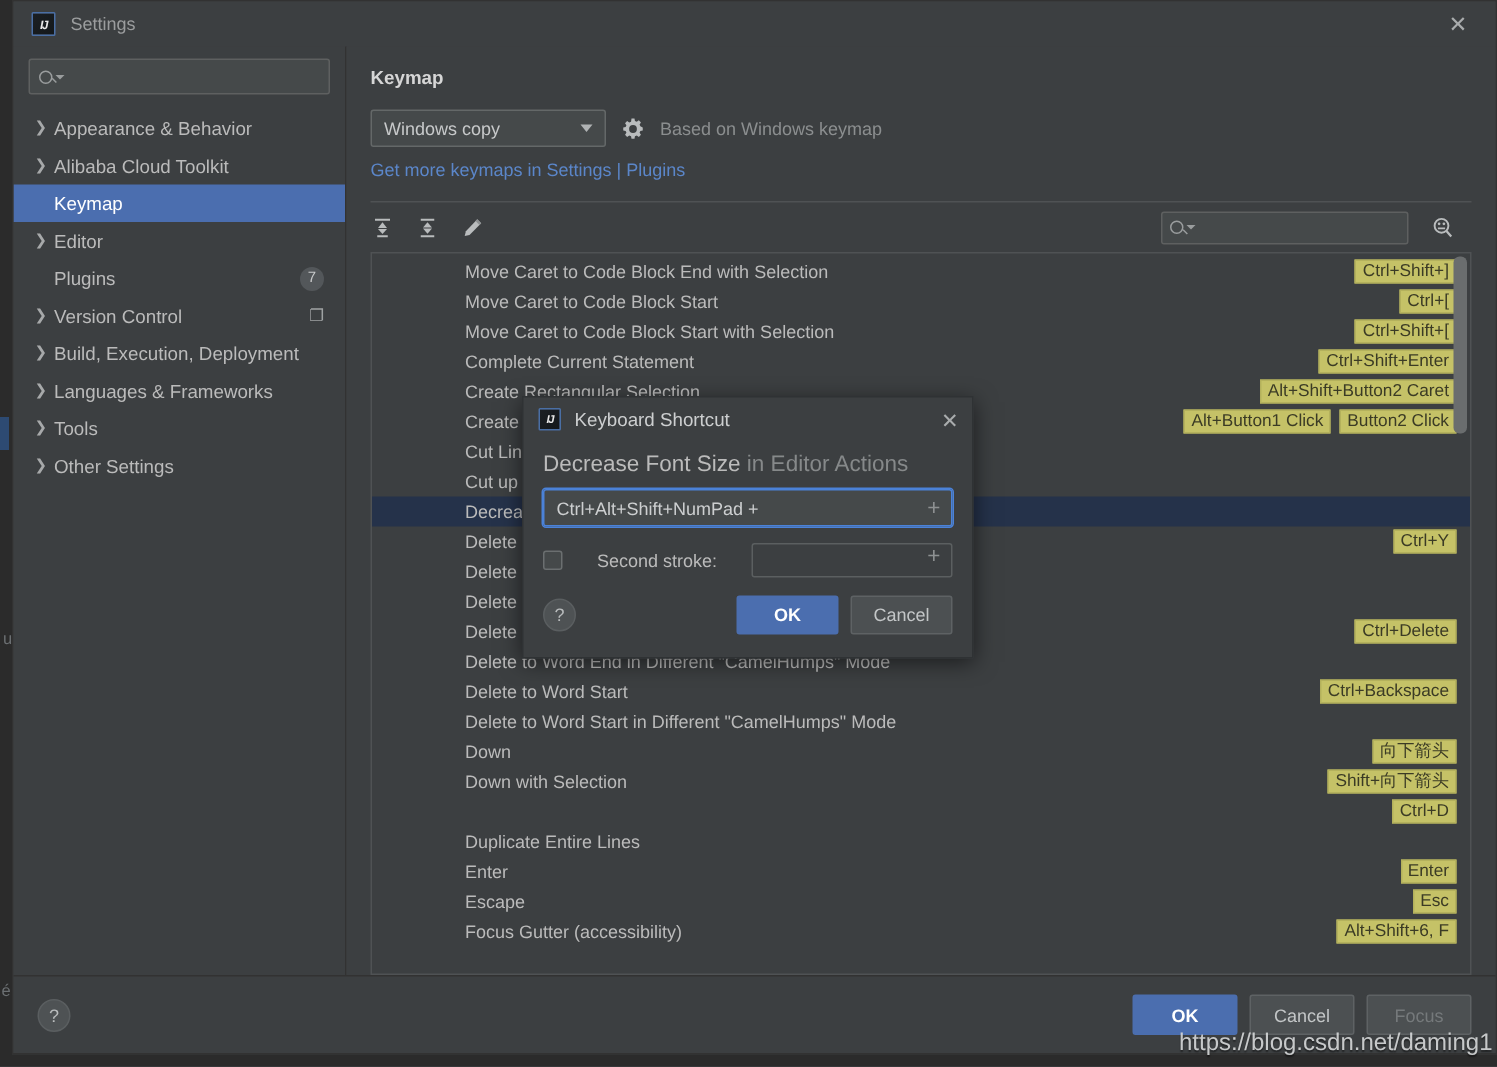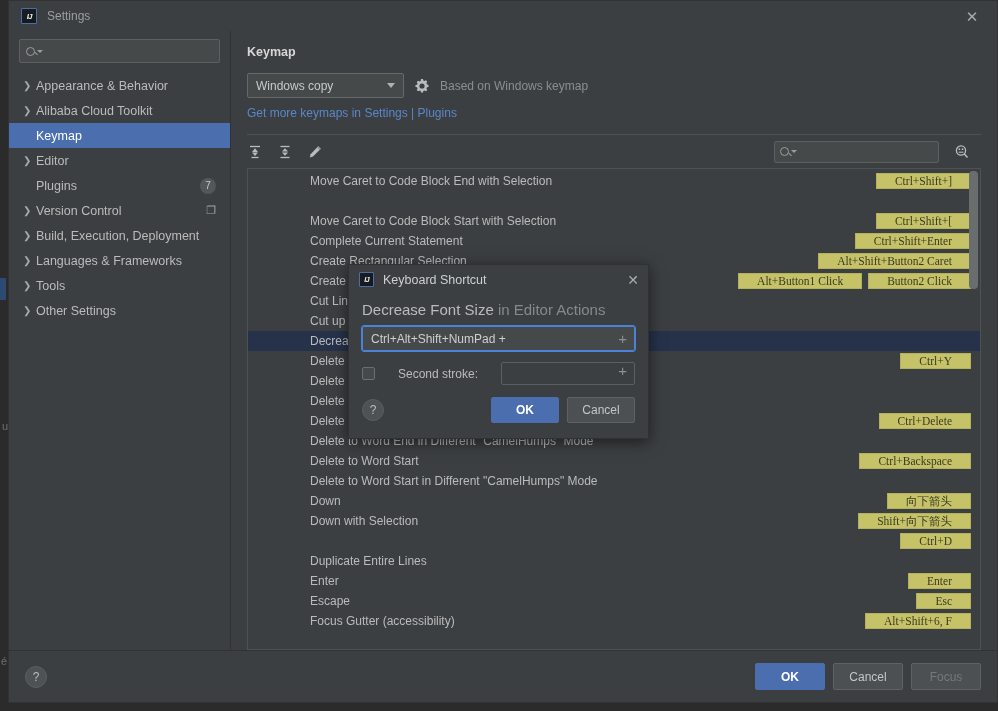--- a/index.html
+++ b/index.html
@@ -214,23 +214,23 @@
   }
   .arow.sel { background: #25324a; }
   .arow .aname { padding-left: 62px; }
   .arow .ashort {
     position: absolute; right: 9px;
     display: flex; gap: 6px;
   }
   .kbd {
     background: #c5c267; color: #3b3b25;
     font-size: 11.5px; line-height: 14px;
-    padding: 0 18px;
+    padding: 0 4px;
     border: 1px solid #b4b15c;
-    font-family: Liberation Serif, serif;
+    font-family: Liberation Sans, sans-serif;
   }
   .vscroll {
     position: absolute; right: 2px; top: 2px;
     width: 9px; height: 118px;
     background: #6a6d6e; border-radius: 4px;
   }
 
   
   .footer {
     height: 52px; flex: 0 0 52px;
@@ -475,20 +475,26 @@
             </svg>
           </div>
         </div>
 
         <div class="listbox">
           <div class="list-inner" id="action-rows">
               <div class="arow" style="top: 2px;">
                 <span class="aname">Move Caret to Code Block End with Selection</span>
                 <span class="ashort">
                   <span class="kbd">Ctrl+Shift+]</span>
+                </span>
+              </div>
+              <div class="arow" style="top: 22px;">
+                <span class="aname">Move Caret to Code Block Start</span>
+                <span class="ashort">
+                  <span class="kbd">Ctrl+[</span>
                 </span>
               </div>
               <div class="arow" style="top: 42px;">
                 <span class="aname">Move Caret to Code Block Start with Selection</span>
                 <span class="ashort">
                   <span class="kbd">Ctrl+Shift+[</span>
                 </span>
               </div>
               <div class="arow" style="top: 62px;">
                 <span class="aname">Complete Current Statement</span>
@@ -626,13 +632,14 @@
       </div>
     </div>
     <div class="dlg-footer">
       <div class="help-btn">?</div>
       <div class="spacer"></div>
       <div class="dlg-btn primary">OK</div>
       <div class="dlg-btn">Cancel</div>
     </div>
   </div>
 
+  <div class="watermark">https://blog.csdn.net/daming1</div>
 </div>
 
 </body></html>

